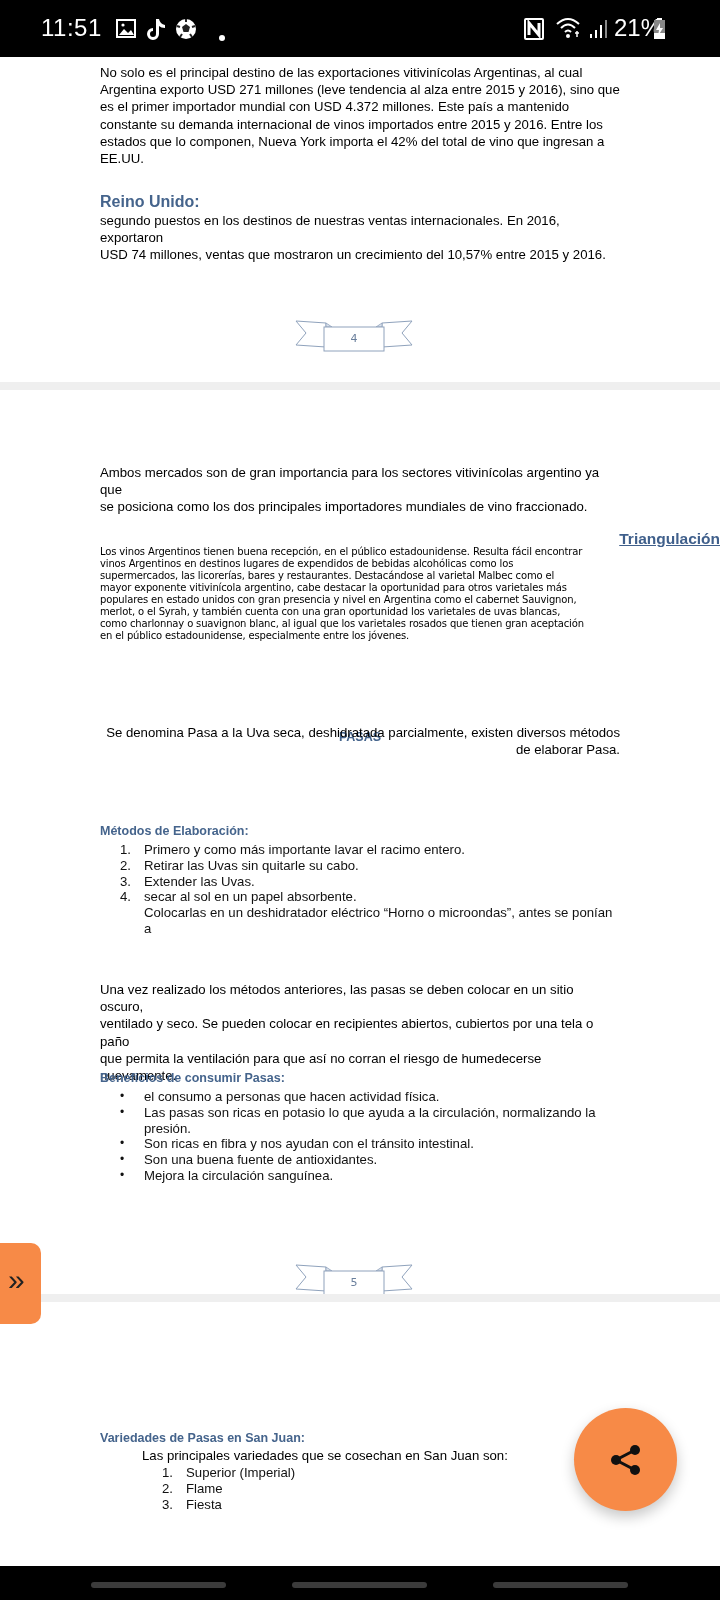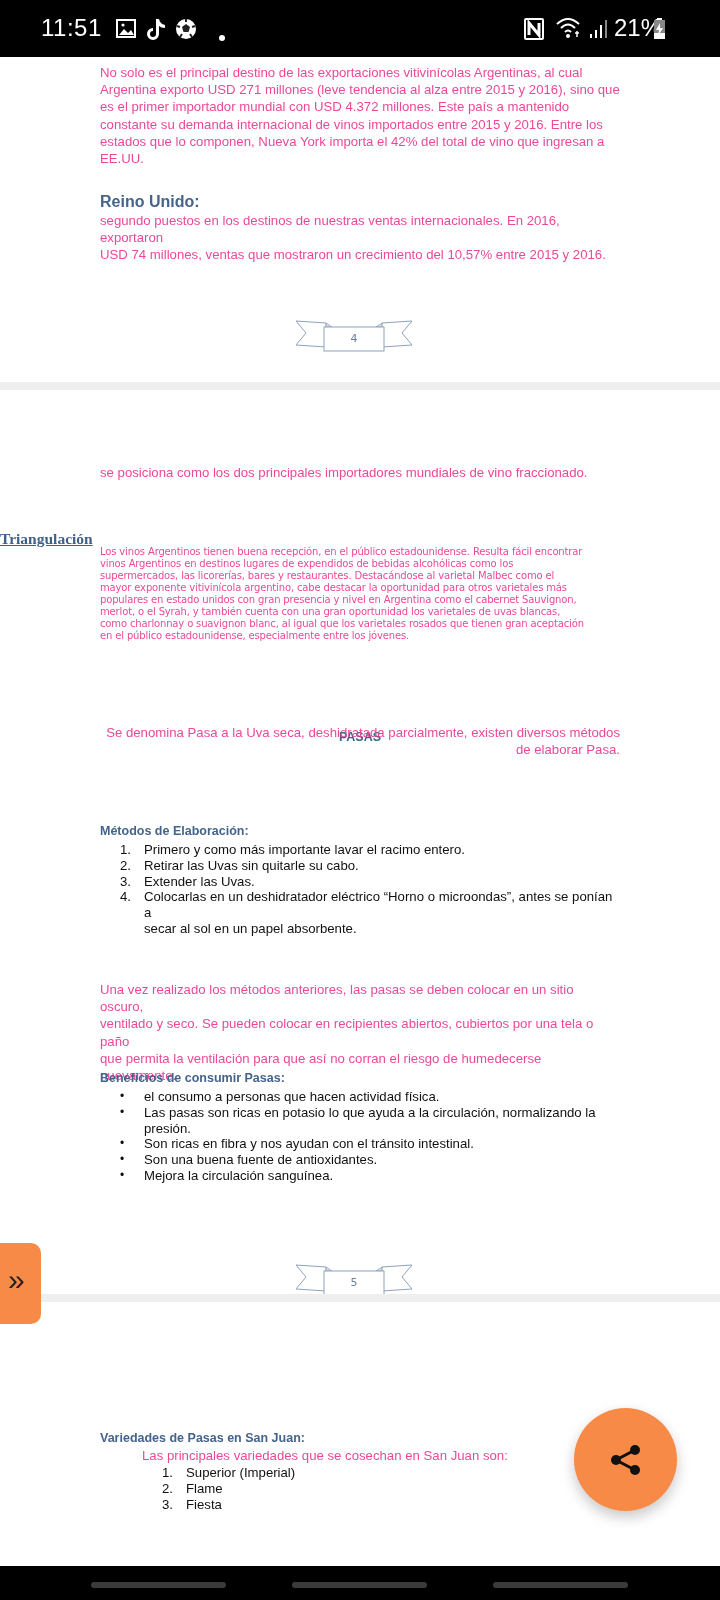--- a/index.html
+++ b/index.html
@@ -7,25 +7,25 @@
   body { position: relative; font-family: "Liberation Sans", sans-serif; color: #111; }
 
   .status-bar { position: absolute; left: 0; top: 0; width: 720px; height: 57px; background: #000000; color: #fff; }
   .status-bar .time { position: absolute; left: 41px; top: 14px; font-size: 24px; font-family: "Liberation Sans", sans-serif; letter-spacing: 0.5px; }
   .sb-icon { position: absolute; top: 19px; }
   .status-bar .battery-text { position: absolute; left: 614px; top: 14px; font-size: 24px; }
 
   .page { position: absolute; left: 0; width: 720px; background: #fff; }
   .page-gap { position: absolute; left: 0; width: 720px; height: 8px; background: #efefef; }
 
-  .txt { position: absolute; left: 100px; width: 520px; font-size: 13.2px; line-height: 17.2px; color: #ec4899; }
+  .txt { position: absolute; left: 100px; width: 520px; font-size: 13.2px; line-height: 17.2px; color: #000000; }
   .calibri { font-family: "DejaVu Sans", sans-serif; font-size: 10px; line-height: 12px; letter-spacing: -0.15px; }
   .heading-blue { position: absolute; color: #45648c; font-weight: bold; font-family: "Liberation Sans", sans-serif; }
   .h-reino { left: 100px; top: 193px; font-size: 16px; }
-  .h-triang { left: 0; width: 720px; text-align: left; top: 530px; font-family: Liberation Serif, serif; font-size: 15.5px; text-decoration: underline; color: #3f5f8b; }
+  .h-triang { left: 0; width: 720px; text-align: right; top: 530px; font-family: Liberation Sans, sans-serif; font-size: 15.5px; text-decoration: underline; color: #3f5f8b; }
   .h-pasas { left: 0; width: 720px; text-align: center; top: 730px; font-size: 12.5px; }
   .h-small { left: 100px; font-size: 12.5px; }
 
   ol.list, ul.list { position: absolute; list-style: none; font-size: 13.2px; line-height: 15.8px; color: #111; }
   .list li { position: relative; padding-left: 24px; }
   .list li .marker { position: absolute; left: 0; top: 0; width: 18px; text-align: left; }
   ul.list li .marker { font-size: 12px; }
 
   .ribbon { position: absolute; width: 120px; height: 40px; }
   .ribbon .num { position: absolute; left: 0; width: 120px; top: 15px; text-align: center; font-size: 11px; color: #6a7f9c; font-family: "DejaVu Sans", sans-serif; }
@@ -128,20 +128,21 @@
     <rect x="30" y="10" width="60" height="24" fill="#fff" stroke="#8fa2bc" stroke-width="1"></rect>
   </svg>
   <div class="num">4</div>
 </div>
 
 <div class="page-gap" style="top:382px;"></div>
 
 <div class="page" style="top:390px;height:904px;"></div>
 
 <div class="txt" style="top:464px;">
+  <div>Ambos mercados son de gran importancia para los sectores vitivinícolas argentino ya que</div>
   <div>se posiciona como los dos principales importadores mundiales de vino fraccionado.</div>
 </div>
 
 <div class="heading-blue h-triang">Triangulación</div>
 
 <div class="txt calibri" style="top:546px;width:530px;">
   <div>Los vinos Argentinos tienen buena recepción, en el público estadounidense. Resulta fácil encontrar</div>
   <div>vinos Argentinos en destinos lugares de expendidos de bebidas alcohólicas como los</div>
   <div>supermercados, las licorerías, bares y restaurantes. Destacándose al varietal Malbec como el</div>
   <div>mayor exponente vitivinícola argentino, cabe destacar la oportunidad para otros varietales más</div>
@@ -159,22 +160,22 @@
 </div>
 
 <div class="heading-blue h-small" style="top:824px;">Métodos de Elaboración:</div>
 
 <ol class="list" style="left:120px;top:842px;width:500px;">
   <li><span class="marker">1.</span><span>Primero y como más importante lavar el racimo entero.</span></li>
   <li><span class="marker">2.</span><span>Retirar las Uvas sin quitarle su cabo.</span></li>
   <li><span class="marker">3.</span><span>Extender las Uvas.</span></li>
   <li>
       <span class="marker">4.</span>
+      <div>secar al sol en un papel absorbente.</div>
       <div>Colocarlas en un deshidratador eléctrico “Horno o microondas”, antes se ponían a</div>
-      <div>secar al sol en un papel absorbente.</div>
     </li>
 </ol>
 
 <div class="txt" style="top:981px;">
   <div>Una vez realizado los métodos anteriores, las pasas se deben colocar en un sitio oscuro,</div>
   <div>ventilado y seco. Se pueden colocar en recipientes abiertos, cubiertos por una tela o paño</div>
   <div>que permita la ventilación para que así no corran el riesgo de humedecerse nuevamente.</div>
 </div>
 
 <div class="heading-blue h-small" style="top:1071px;">Beneficios de consumir Pasas:</div>

